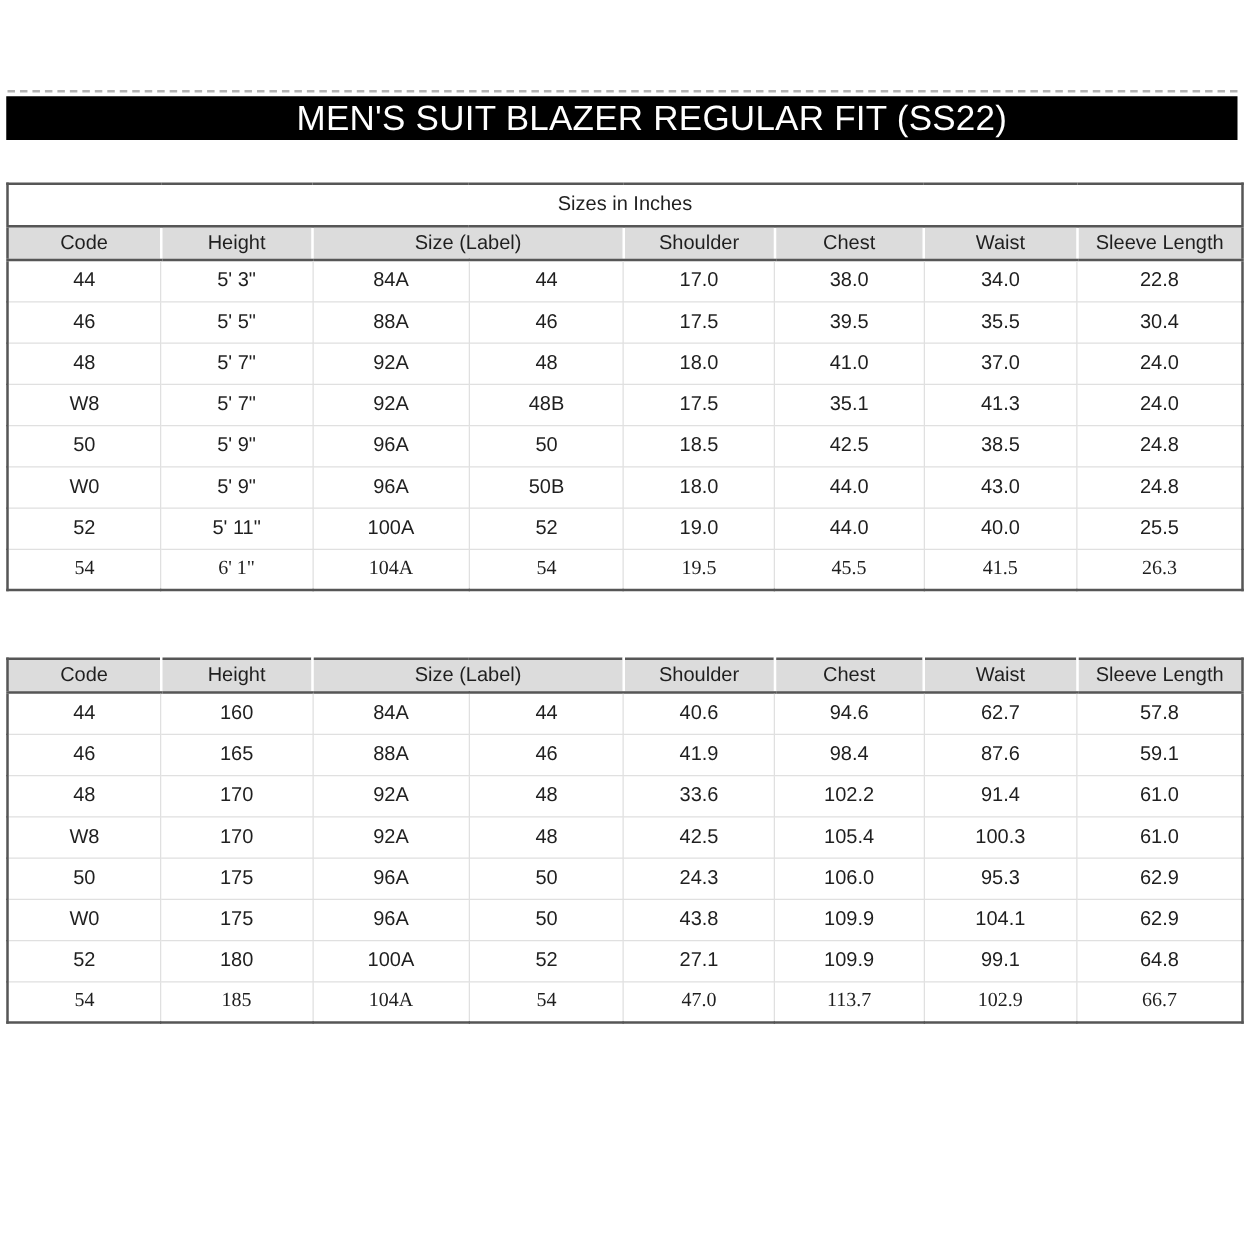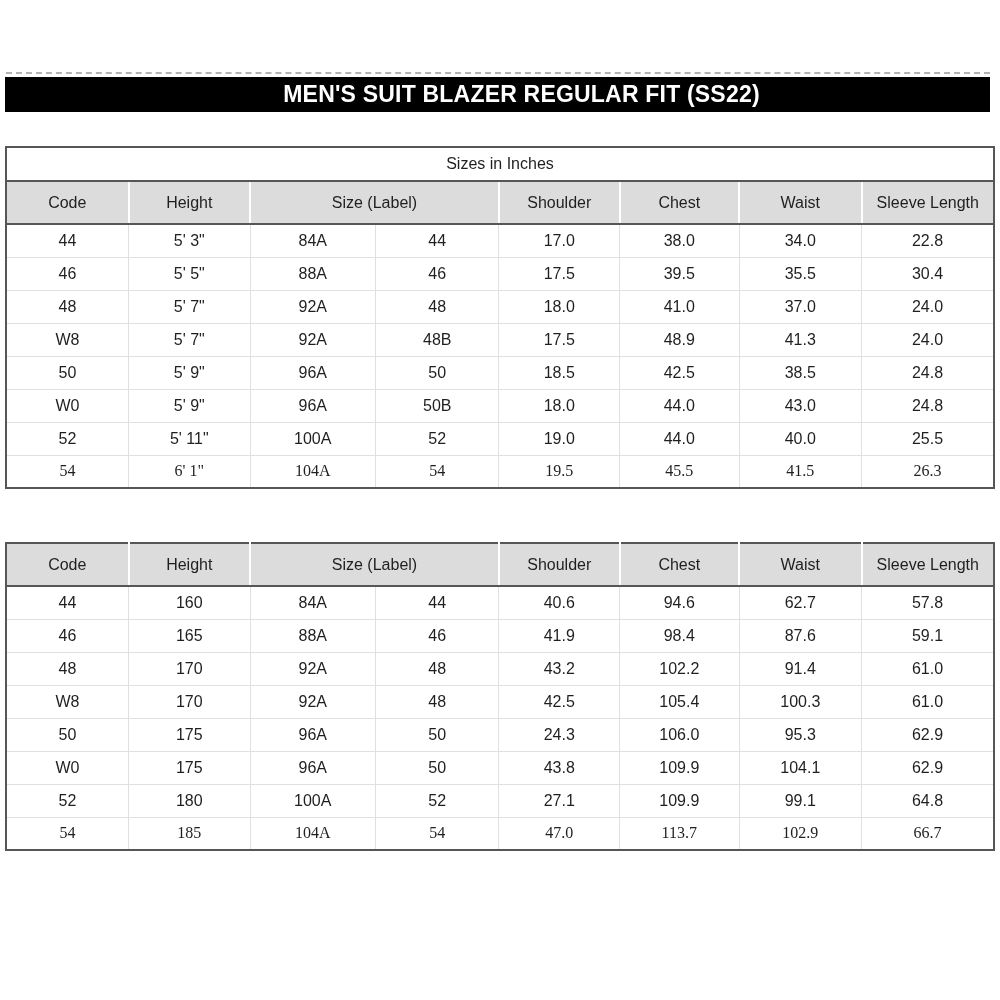--- a/index.html
+++ b/index.html
@@ -18,38 +18,38 @@
     font-family:"Liberation Sans","DejaVu Sans",sans-serif;
   }
   .grid-remnant{
     margin:72px 10px 0 6px;height:0;
     border-top:2px dashed #b3b3b3;
   }
   .banner{
     margin:3px 10px 0 5px;height:35px;
     background:var(--banner-bg);color:var(--banner-text);
     display:flex;align-items:center;justify-content:center;
-    font-size:23px;font-weight:bold;letter-spacing:.2px;padding-left:48px;
+    font-size:28px;font-weight:normal;letter-spacing:.2px;padding-left:48px;
   }
   .table-host{margin:0 5px;}
   .table-host.first{margin-top:34px;}
   .table-host.second{margin-top:53px;}
   table.size-table{
     width:990px;border-collapse:collapse;table-layout:fixed;
     border:2px solid var(--table-border);
   }
   col.c0{width:12.4%} col.c1{width:12.3%} col.c2{width:12.7%} col.c3{width:12.5%}
   col.c4{width:12.2%} col.c5{width:12.1%} col.c6{width:12.4%} col.c7{width:13.4%}
   tr.title-row td{
     background:#ffffff;text-align:center;height:34px;
     font-size:16px;border-bottom:2px solid var(--table-border);
   }
   tr.header-row th{
     background:var(--header-bg);font-weight:normal;font-size:16px;
-    text-align:center;height:43px;
+    text-align:center;height:27px;
     border-bottom:2px solid var(--table-border);
     border-left:2px solid #ffffff;
   }
   tr.header-row th:first-child{border-left:none;}
   tbody td{
     background:#ffffff;text-align:center;height:33px;font-size:16px;
     border-right:1px solid var(--gridline);
     border-bottom:1px solid var(--gridline);
   }
   tbody td:last-child{border-right:none;}
@@ -121,21 +121,21 @@
             <td>41.0</td>
             <td>37.0</td>
             <td>24.0</td>
           </tr>
           <tr>
             <td>W8</td>
             <td>5' 7"</td>
             <td>92A</td>
             <td>48B</td>
             <td>17.5</td>
-            <td>48.9</td>
+            <td>35.1</td>
             <td>41.3</td>
             <td>24.0</td>
           </tr>
           <tr>
             <td>50</td>
             <td>5' 9"</td>
             <td>96A</td>
             <td>50</td>
             <td>18.5</td>
             <td>42.5</td>
@@ -218,21 +218,21 @@
             <td>41.9</td>
             <td>98.4</td>
             <td>87.6</td>
             <td>59.1</td>
           </tr>
           <tr>
             <td>48</td>
             <td>170</td>
             <td>92A</td>
             <td>48</td>
-            <td>43.2</td>
+            <td>33.6</td>
             <td>102.2</td>
             <td>91.4</td>
             <td>61.0</td>
           </tr>
           <tr>
             <td>W8</td>
             <td>170</td>
             <td>92A</td>
             <td>48</td>
             <td>42.5</td>

